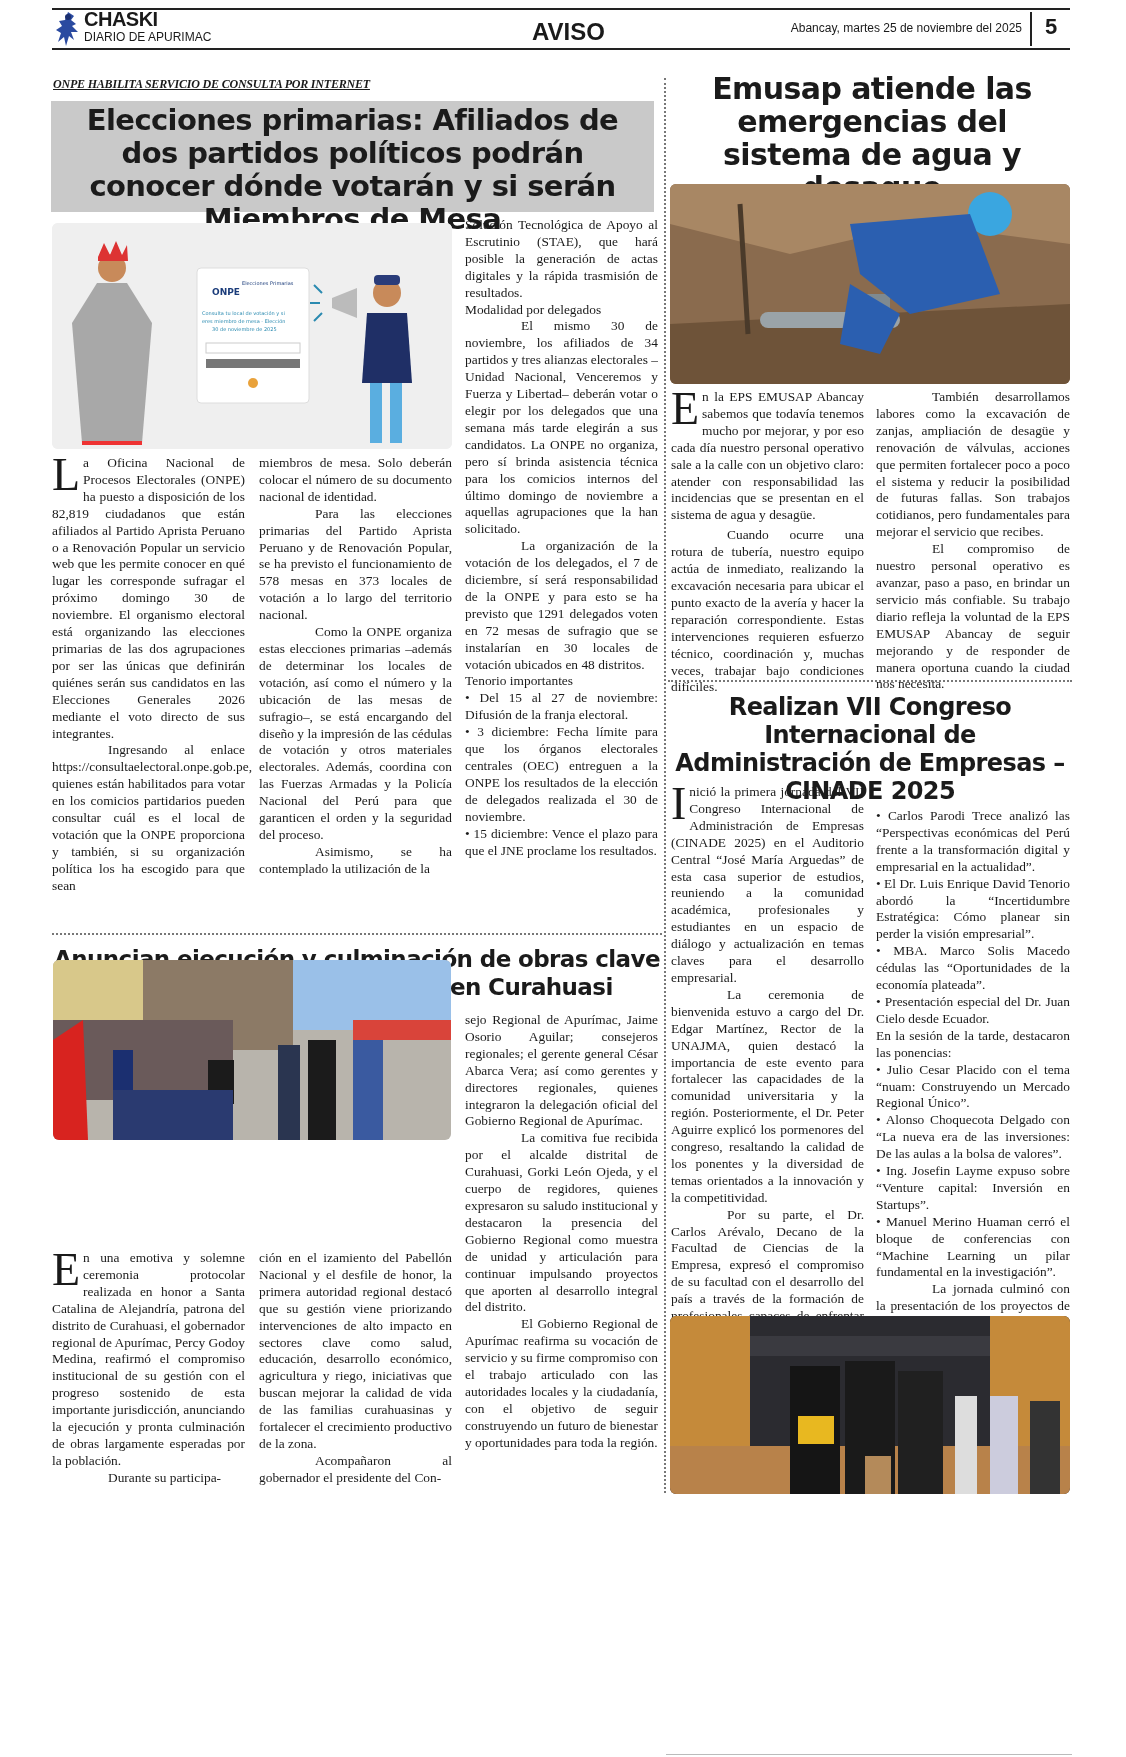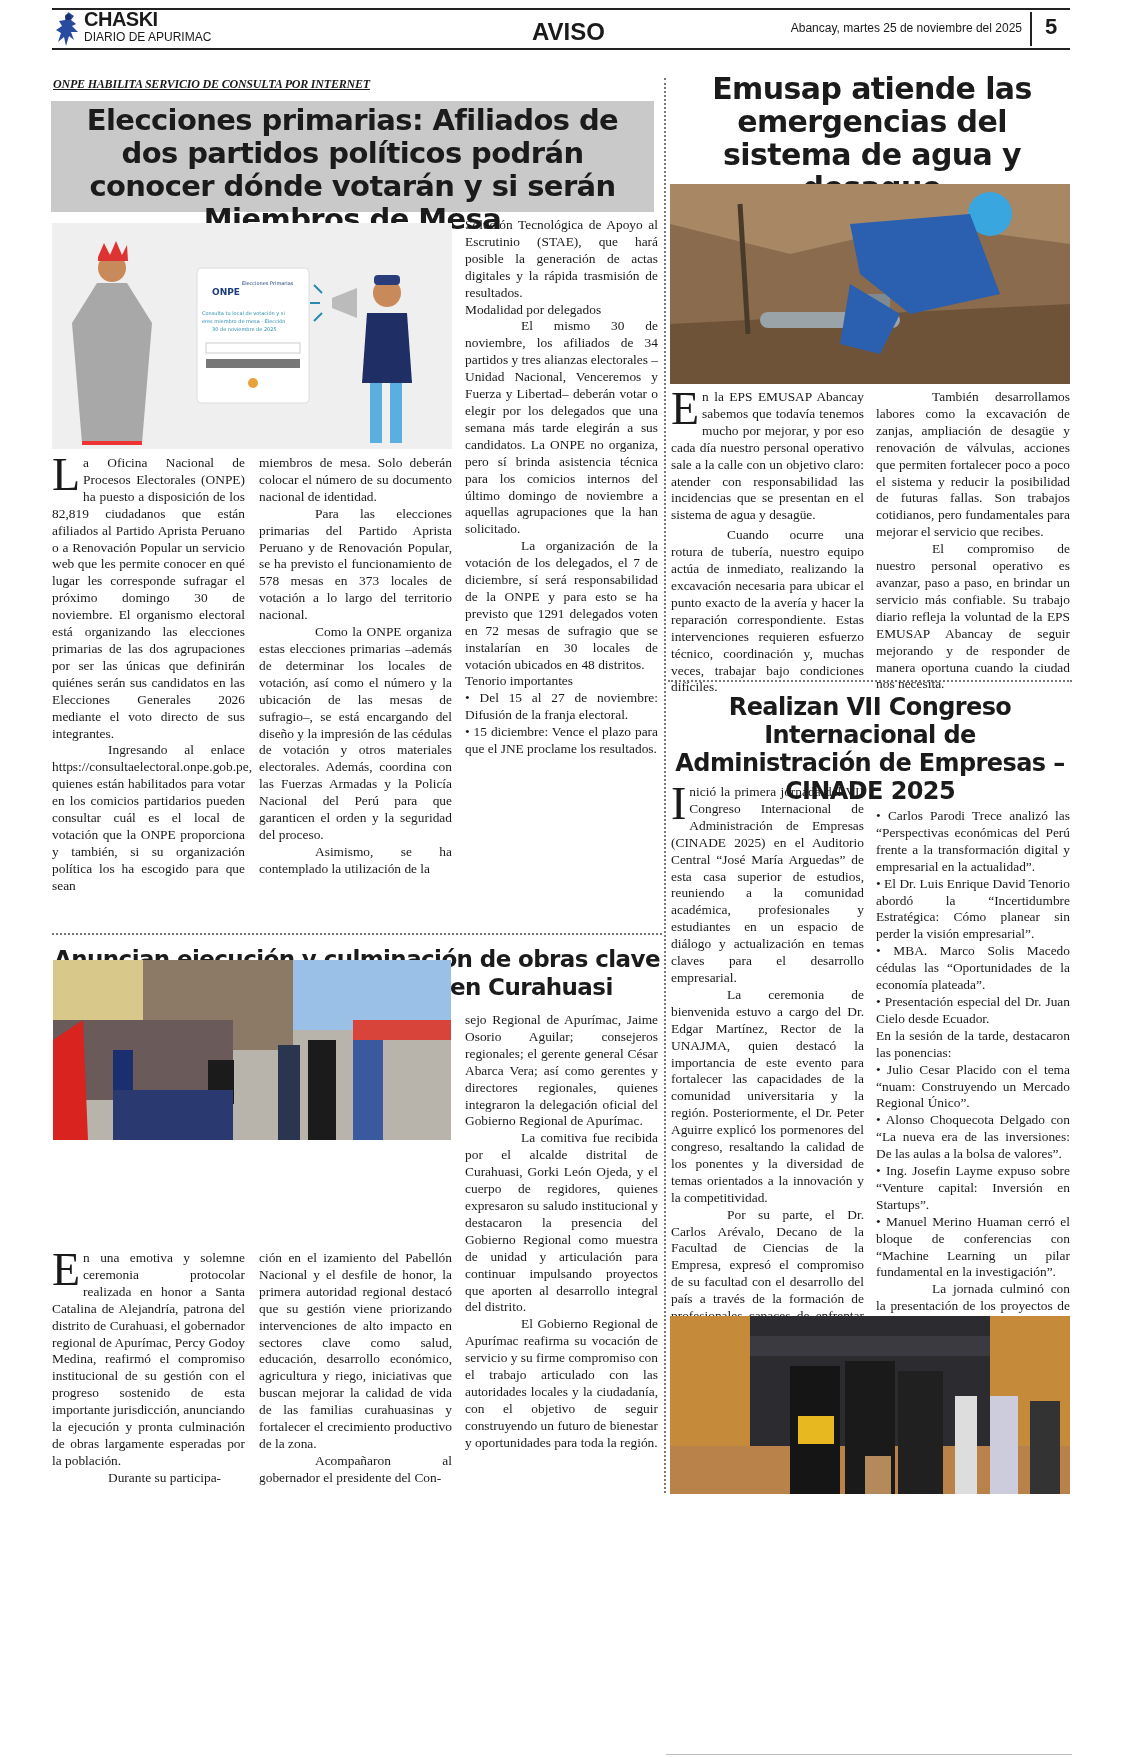--- a/index.html
+++ b/index.html
@@ -17,21 +17,21 @@
   .pgnum{left:1045px;top:14px;font-family:"Liberation Sans",sans-serif;font-weight:bold;font-size:22px;}
   
   .kicker{font-style:italic;font-weight:bold;font-size:12px;letter-spacing:-0.2px;}
   .headline{font-family:"DejaVu Sans",sans-serif;font-weight:bold;text-align:center;letter-spacing:-0.6px;color:#1b1b1b;}
   .col{font-size:13.4px;line-height:16.9px;text-align:justify;hyphens:auto;}
   .col p{margin:0;}
   .col p.ind{text-indent:56px;}
   .dropcap{float:left;font-size:46px;line-height:36px;margin:2px 3px 0 0;}
   .vdash{border-left:2px dotted #777;}
   .hdash{border-top:2px dotted #777;}
-  .photo{overflow:hidden;}
+  .photo{overflow:hidden;border-radius:6px;}
   .bullet::before{content:"• ";}
 </style>
 </head>
 <body>
 
 <div class="abs hdr-line-top"></div>
 <div class="abs logo-icon">
   <svg width="28" height="38" viewBox="0 0 28 38">
     <path d="M14 2 L20 6 L17 10 L22 14 L18 16 L24 22 L17 22 L20 30 L15 26 L12 36 L10 27 L4 32 L7 23 L2 20 L8 16 L5 11 L11 10 Z" fill="#2a4aa0"></path>
     <circle cx="14" cy="7" r="3" fill="#1b2f70"></circle>
@@ -91,20 +91,21 @@
   <p class="ind">Asimismo, se ha contemplado la utilización de la</p>
 </div>
 
 <div class="abs col" style="left:465px;top:217px;width:193px;">
   <p>Solución Tecnológica de Apoyo al Escrutinio (STAE), que hará posible la generación de actas digitales y la rápida trasmisión de resultados.</p>
   <p>Modalidad por delegados</p>
   <p class="ind">El mismo 30 de noviembre, los afiliados de 34 partidos y tres alianzas electorales –Unidad Nacional, Venceremos y Fuerza y Libertad– deberán votar o elegir por los delegados que una semana más tarde elegirán a sus candidatos. La ONPE no organiza, pero sí brinda asistencia técnica para los comicios internos del último domingo de noviembre a aquellas agrupaciones que la han solicitado.</p>
   <p class="ind">La organización de la votación de los delegados, el 7 de diciembre, sí será responsabilidad de la ONPE y para esto se ha previsto que 1291 delegados voten en 72 mesas de sufragio que se instalarían en 30 locales de votación ubicados en 48 distritos.</p>
   <p>Tenorio importantes</p>
   <p class="bullet">Del 15 al 27 de noviembre: Difusión de la franja electoral.</p>
+  <p class="bullet">3 diciembre: Fecha límite para que los órganos electorales centrales (OEC) entreguen a la ONPE los resultados de la elección de delegados realizada el 30 de noviembre.</p>
   <p class="bullet">15 diciembre: Vence el plazo para que el JNE proclame los resultados.</p>
 </div>
 
 <div class="abs vdash" style="left:664px;top:78px;height:1415px;"></div>
 
 <div class="abs hdash" style="left:52px;top:933px;width:610px;"></div>
 
 <div class="abs headline" style="left:672px;top:72px;width:400px;font-size:30px;line-height:33px;">Emusap atiende las emergencias del sistema de agua y desague</div>
 <div class="abs photo" style="left:670px;top:184px;width:400px;height:200px;">
   <svg width="400" height="200" viewBox="0 0 400 200">

